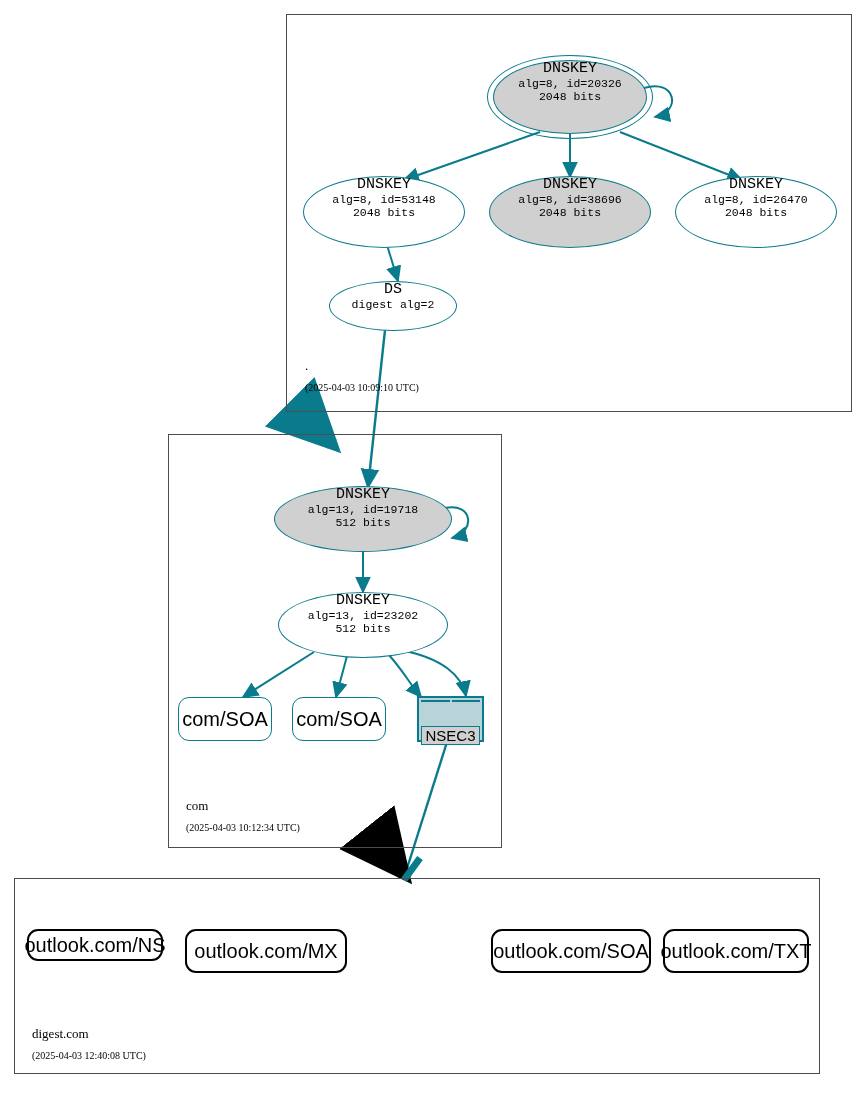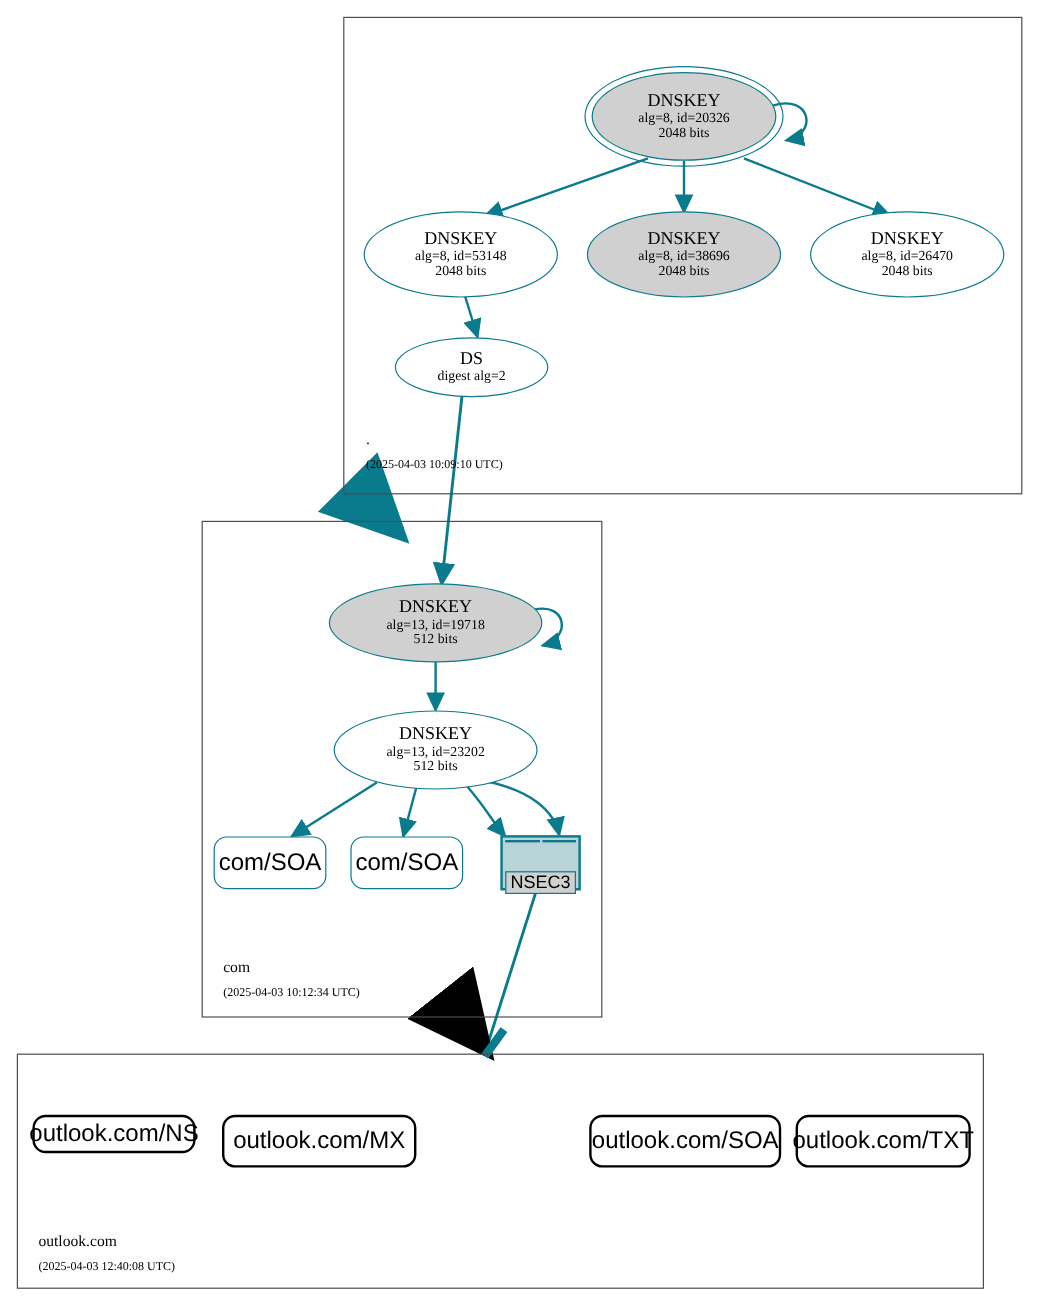--- a/index.html
+++ b/index.html
@@ -42,24 +42,24 @@
   .cluster-name { font-size: 13px; }
   .cluster-time { font-size: 10px; }
 
   
   .node {
     position: absolute;
     box-sizing: border-box;
     display: flex;
     flex-direction: column;
     align-items: center;
-    justify-content: center;
     text-align: center;
     color: #000000;
     line-height: 1.12;
+    font-family: Liberation Mono, monospace;
   }
   .ellipse {
     border-radius: 50%;
     border: 1.6px solid #0a7b8c;
   }
   .ellipse.filled { background: #d0d0d0; }
   .ellipse.plain  { background: #ffffff; }
 
   .dbl-outer {
     position: absolute;
@@ -242,21 +242,21 @@
 
   <div class="nsec3" style="left:417px; top:696px; width:67px; height:46px;">
     <div class="nsec3-top">
       <div class="nsec3-cell"></div>
       <div class="nsec3-cell"></div>
     </div>
     <div class="nsec3-label">NSEC3</div>
   </div>
 
   <div class="cluster" style="left:14px; top:878px; width:806px; height:196px;"></div>
-  <div class="cluster-label cluster-name" style="left:32px; top:1026px;">outlook.com</div>
+  <div class="cluster-label cluster-name" style="left:32px; top:1026px;">digest.com</div>
   <div class="cluster-label cluster-time" style="left:32px; top:1050px;">(2025-04-03 12:40:08 UTC)</div>
 
   <div class="rrset black" style="left:27px; top:929px; width:136px; height:32px;">
     <span>outlook.com/NS</span>
   </div>
   <div class="rrset black" style="left:185px; top:929px; width:162px; height:44px;">
     <span>outlook.com/MX</span>
   </div>
   <div class="rrset black" style="left:491px; top:929px; width:160px; height:44px;">
     <span>outlook.com/SOA</span>

